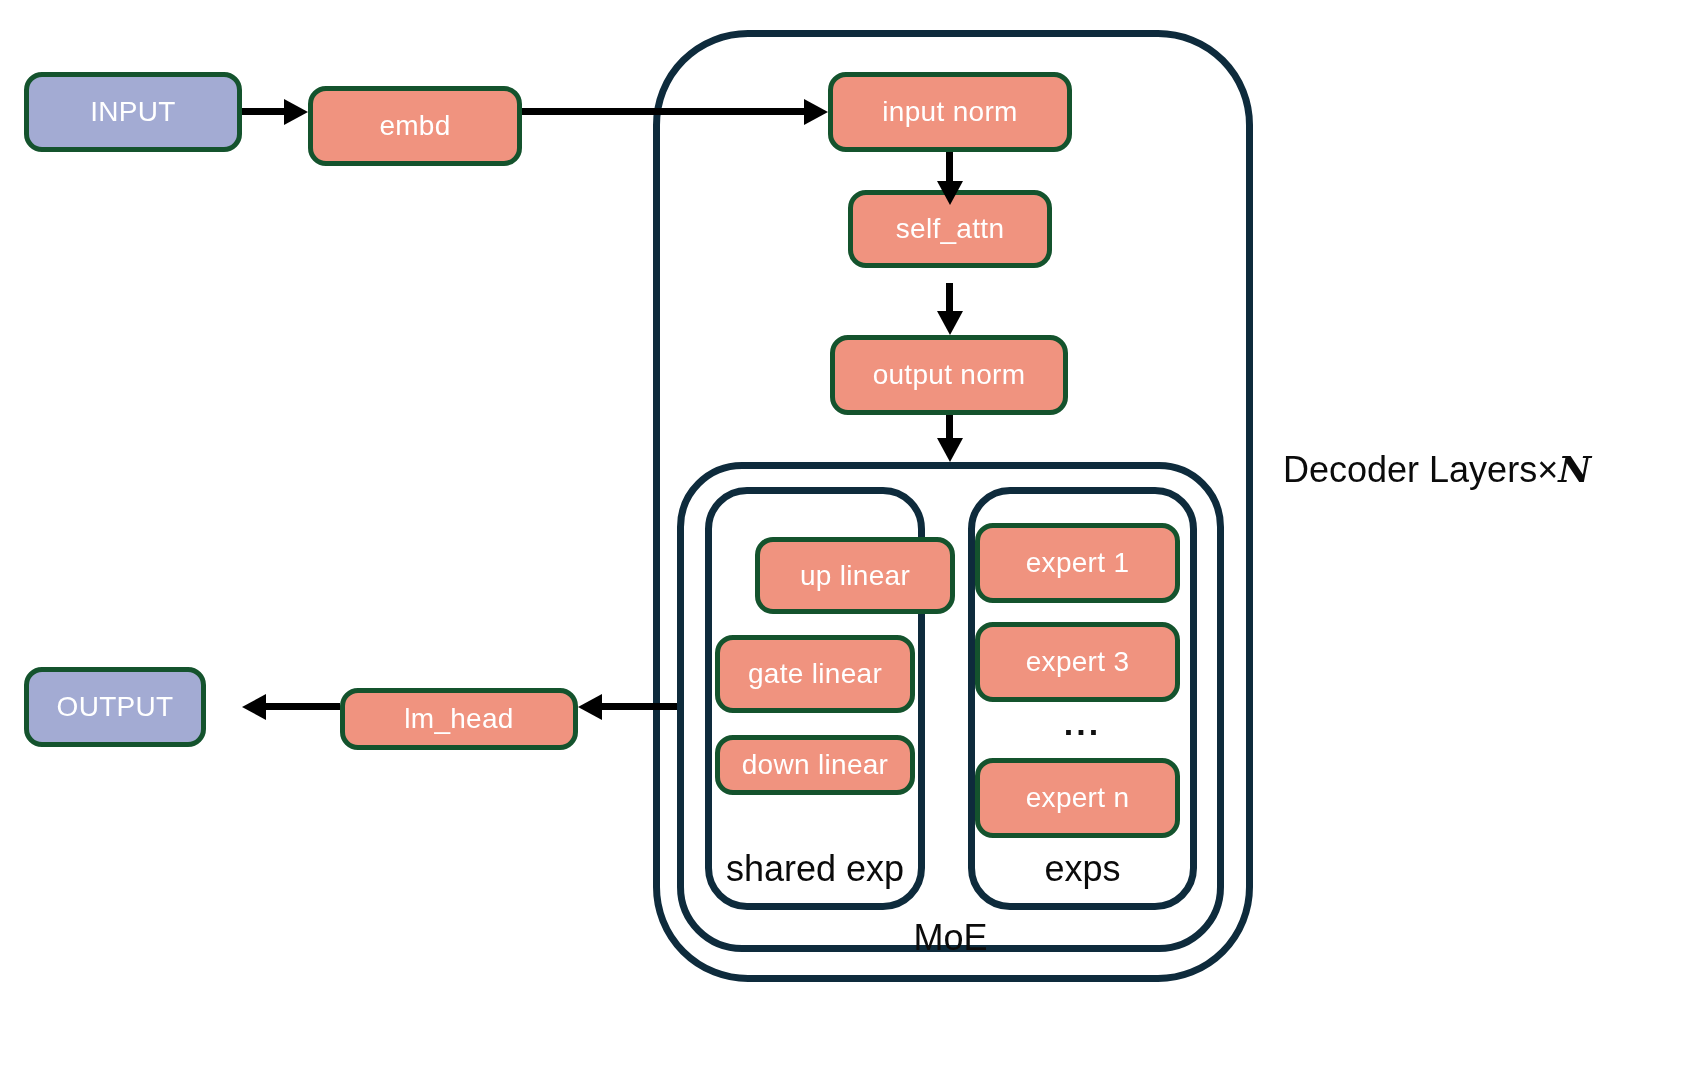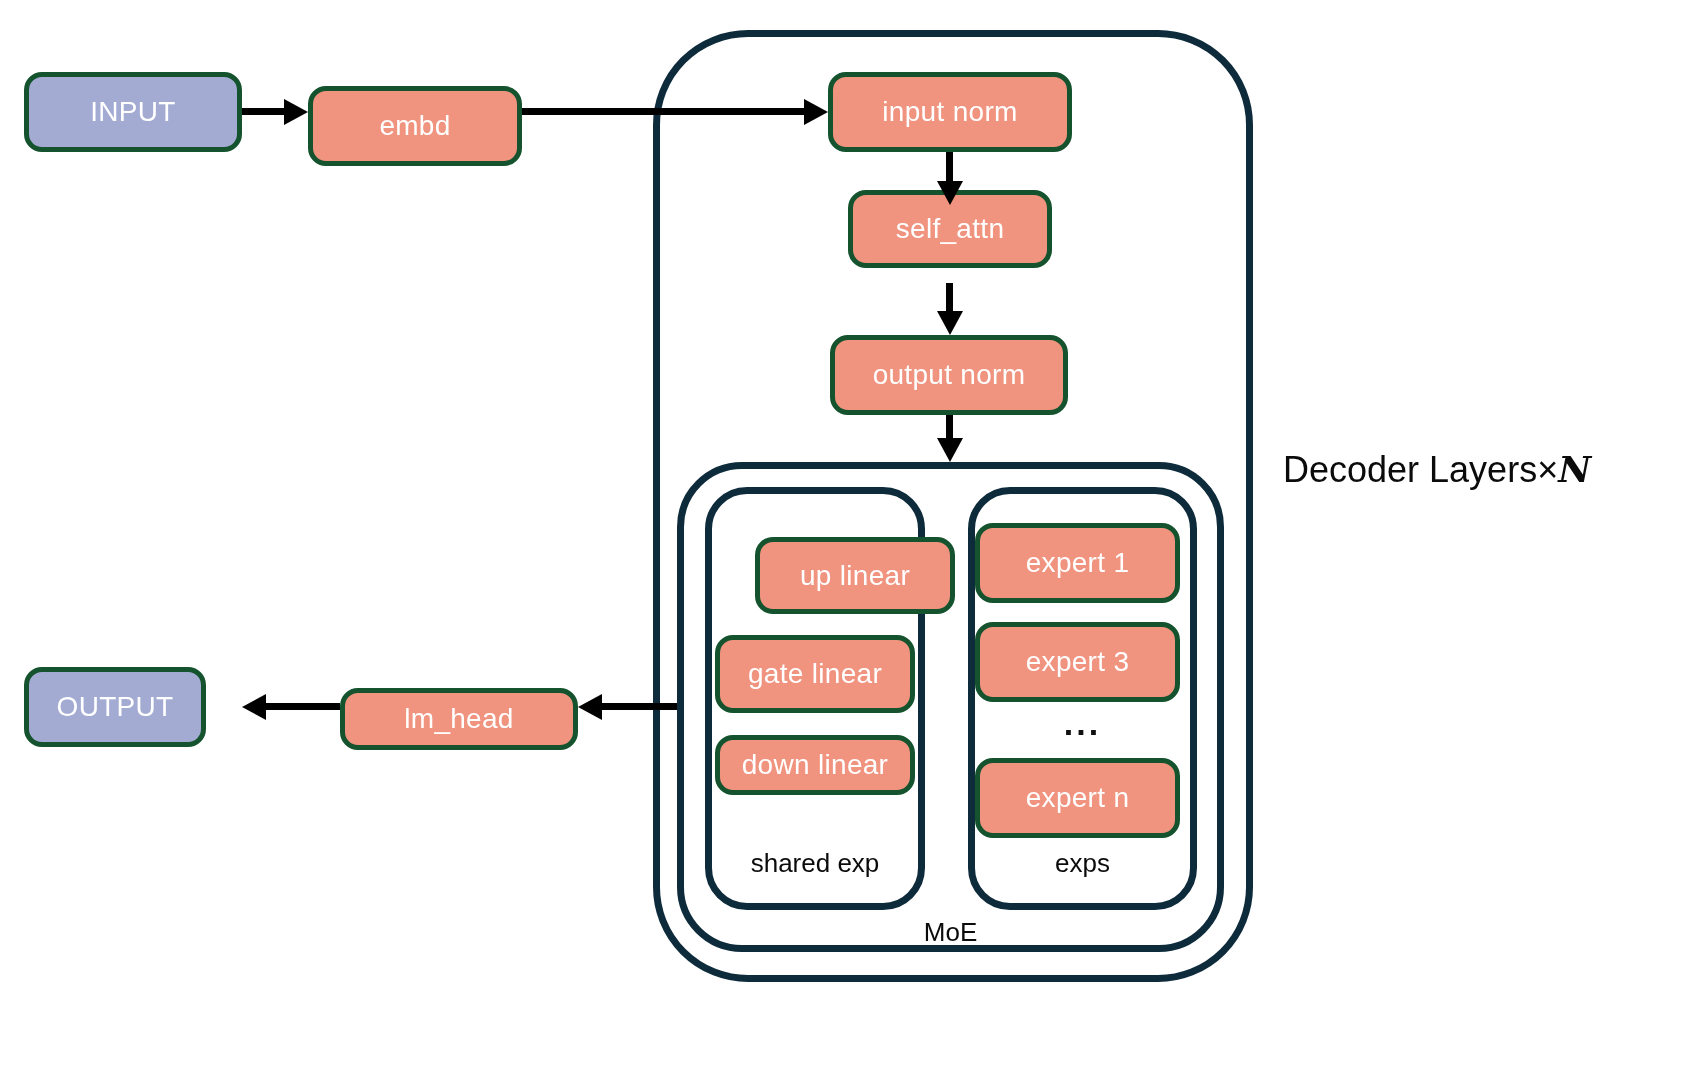--- a/index.html
+++ b/index.html
@@ -18,21 +18,21 @@
   
   .node {
     position:absolute; box-sizing:border-box; z-index:3;
     display:flex; align-items:center; justify-content:center;
     border:5px solid #14532d; border-radius:18px;
     background:#f0937f; color:#ffffff; font-size:28px; letter-spacing:0.3px;
   }
   .node.io { background:#a3abd3; }
   
   .lbl {
-    position:absolute; z-index:2; color:#0b0b0b; font-size:26px;
+    position:absolute; z-index:2; color:#0b0b0b; font-size:36px;
     text-align:center;
   }
   .lbl.ellipsis { font-size:34px; font-weight:700; letter-spacing:3px; color:#111; }
   .lbl.decoder-title { font-size:36px; text-align:left; white-space:nowrap; }
   .lbl.decoder-title .mathn {
     font-family:"DejaVu Serif", serif; font-style:italic; font-weight:700;
   }
   
   .hline { position:absolute; height:7px; background:#000; z-index:5; }
   .vline { position:absolute; width:7px;  background:#000; z-index:5; }

